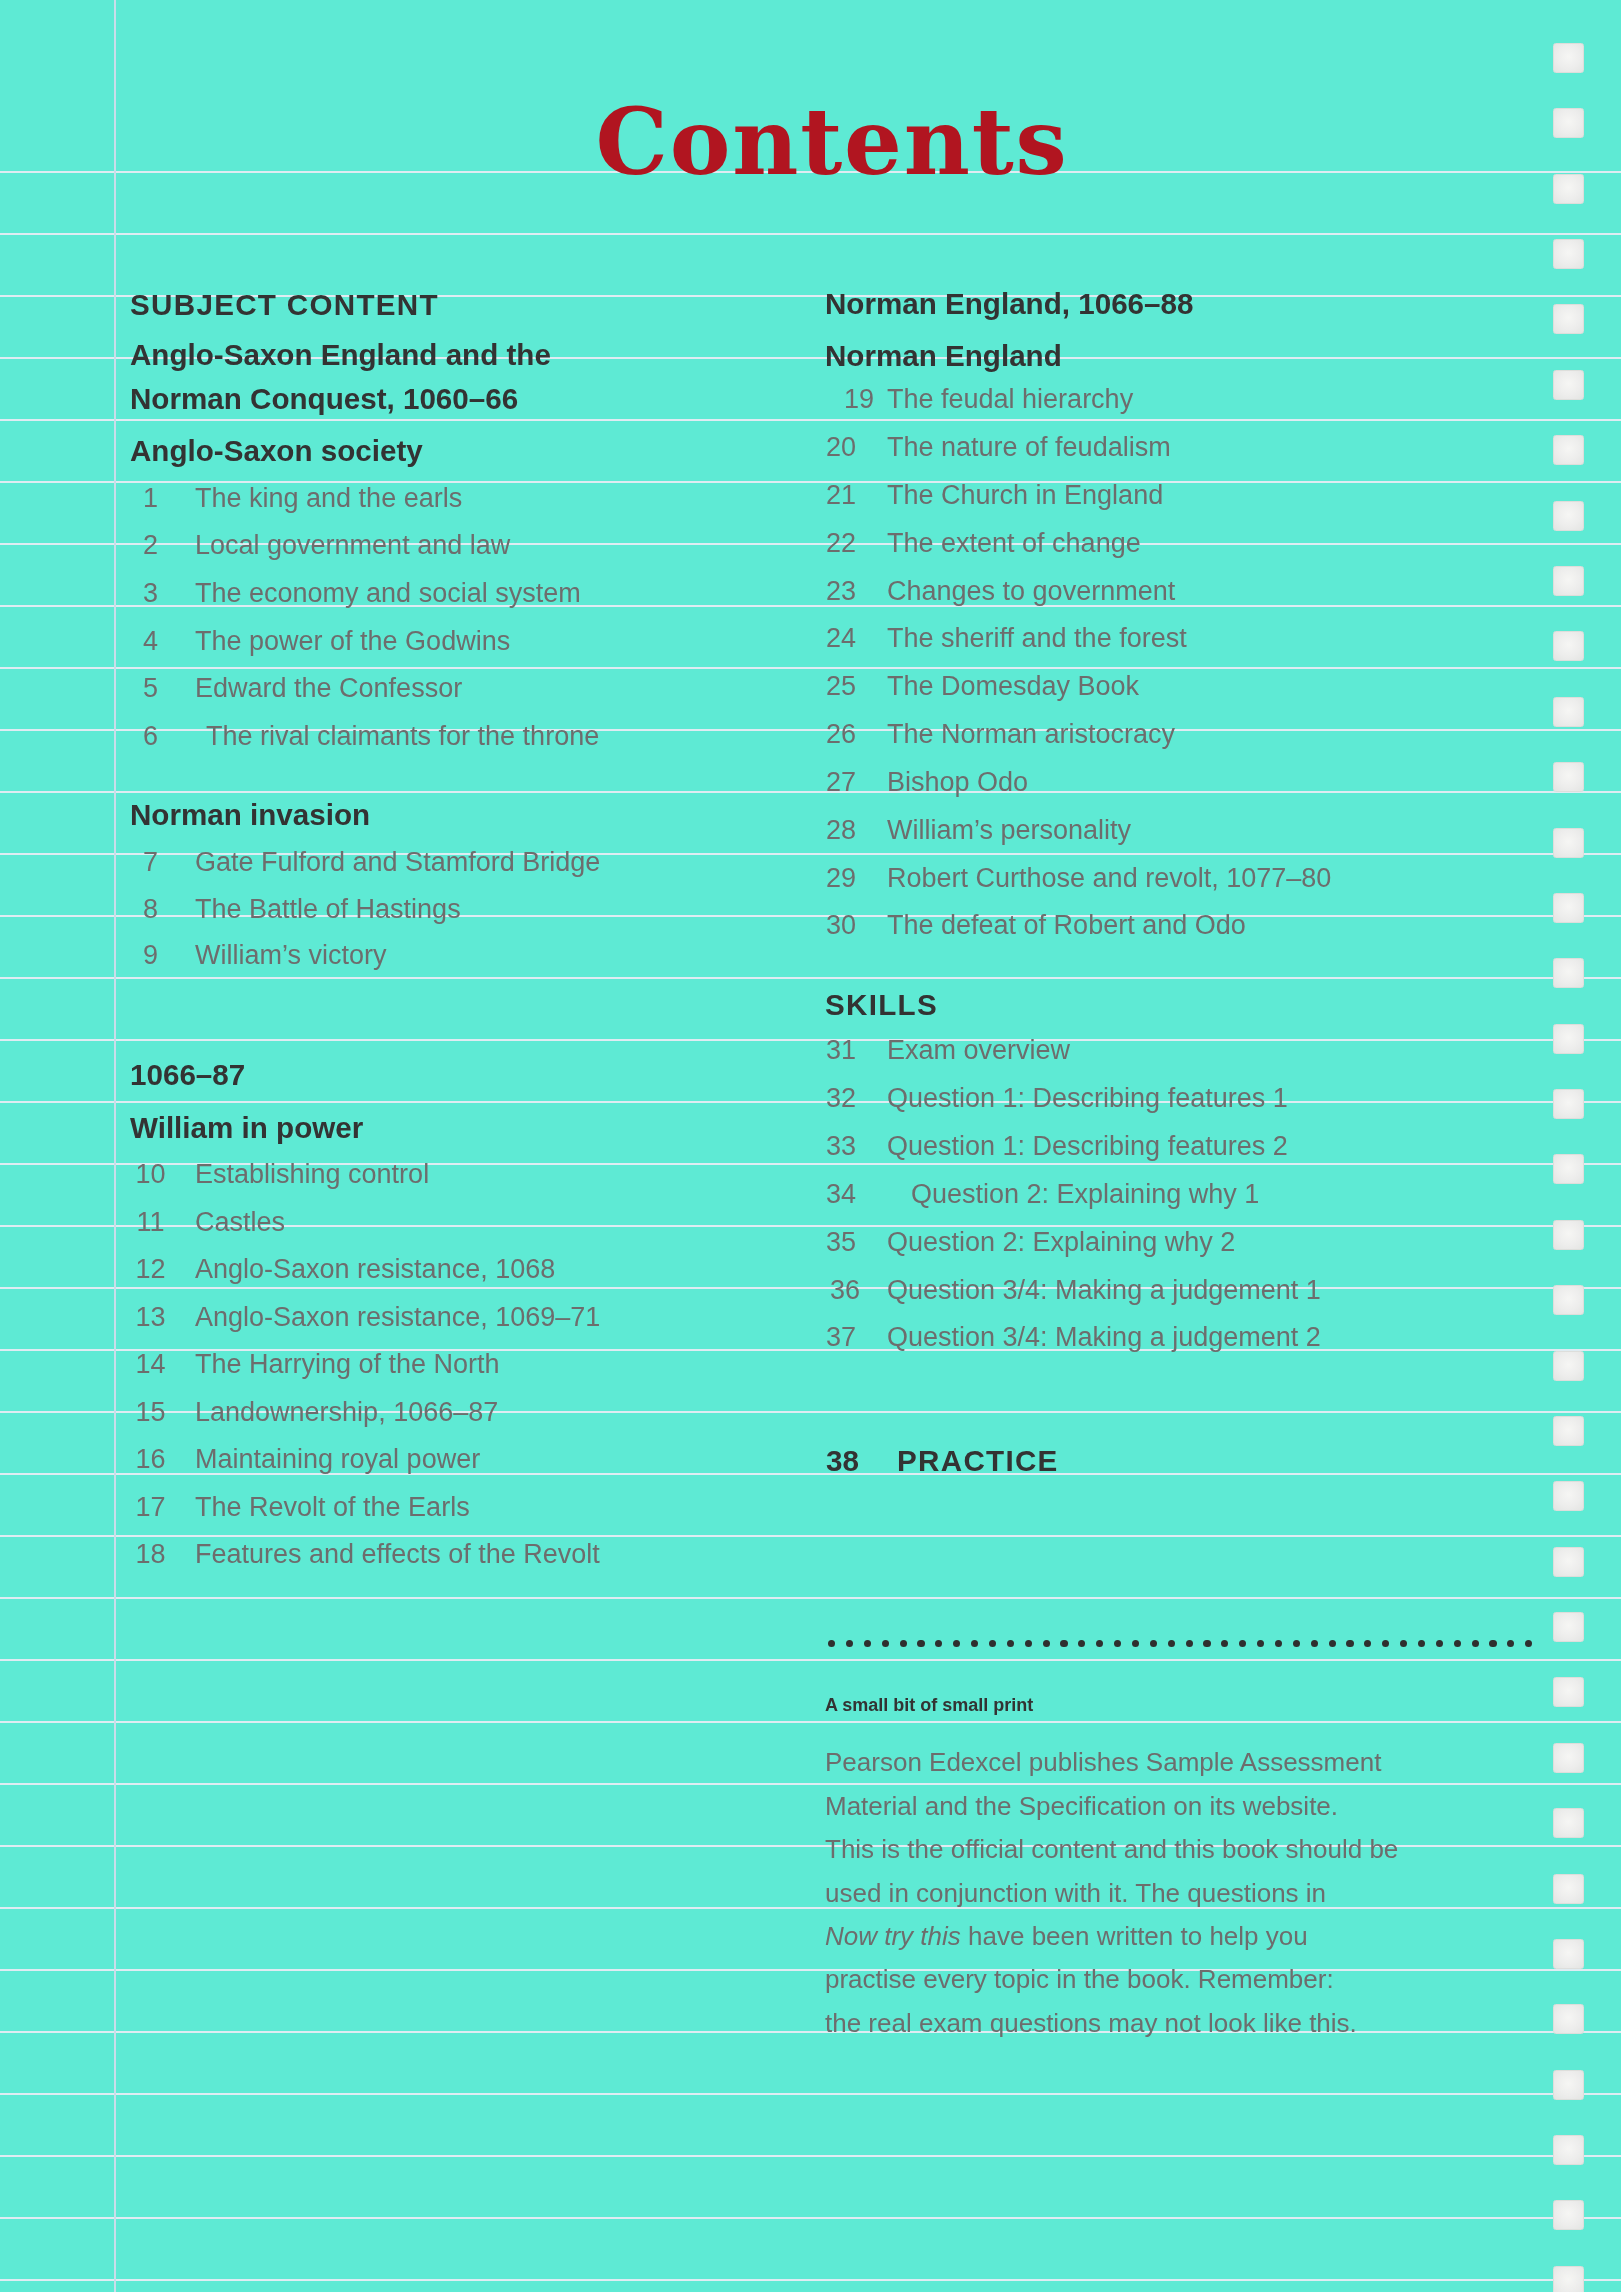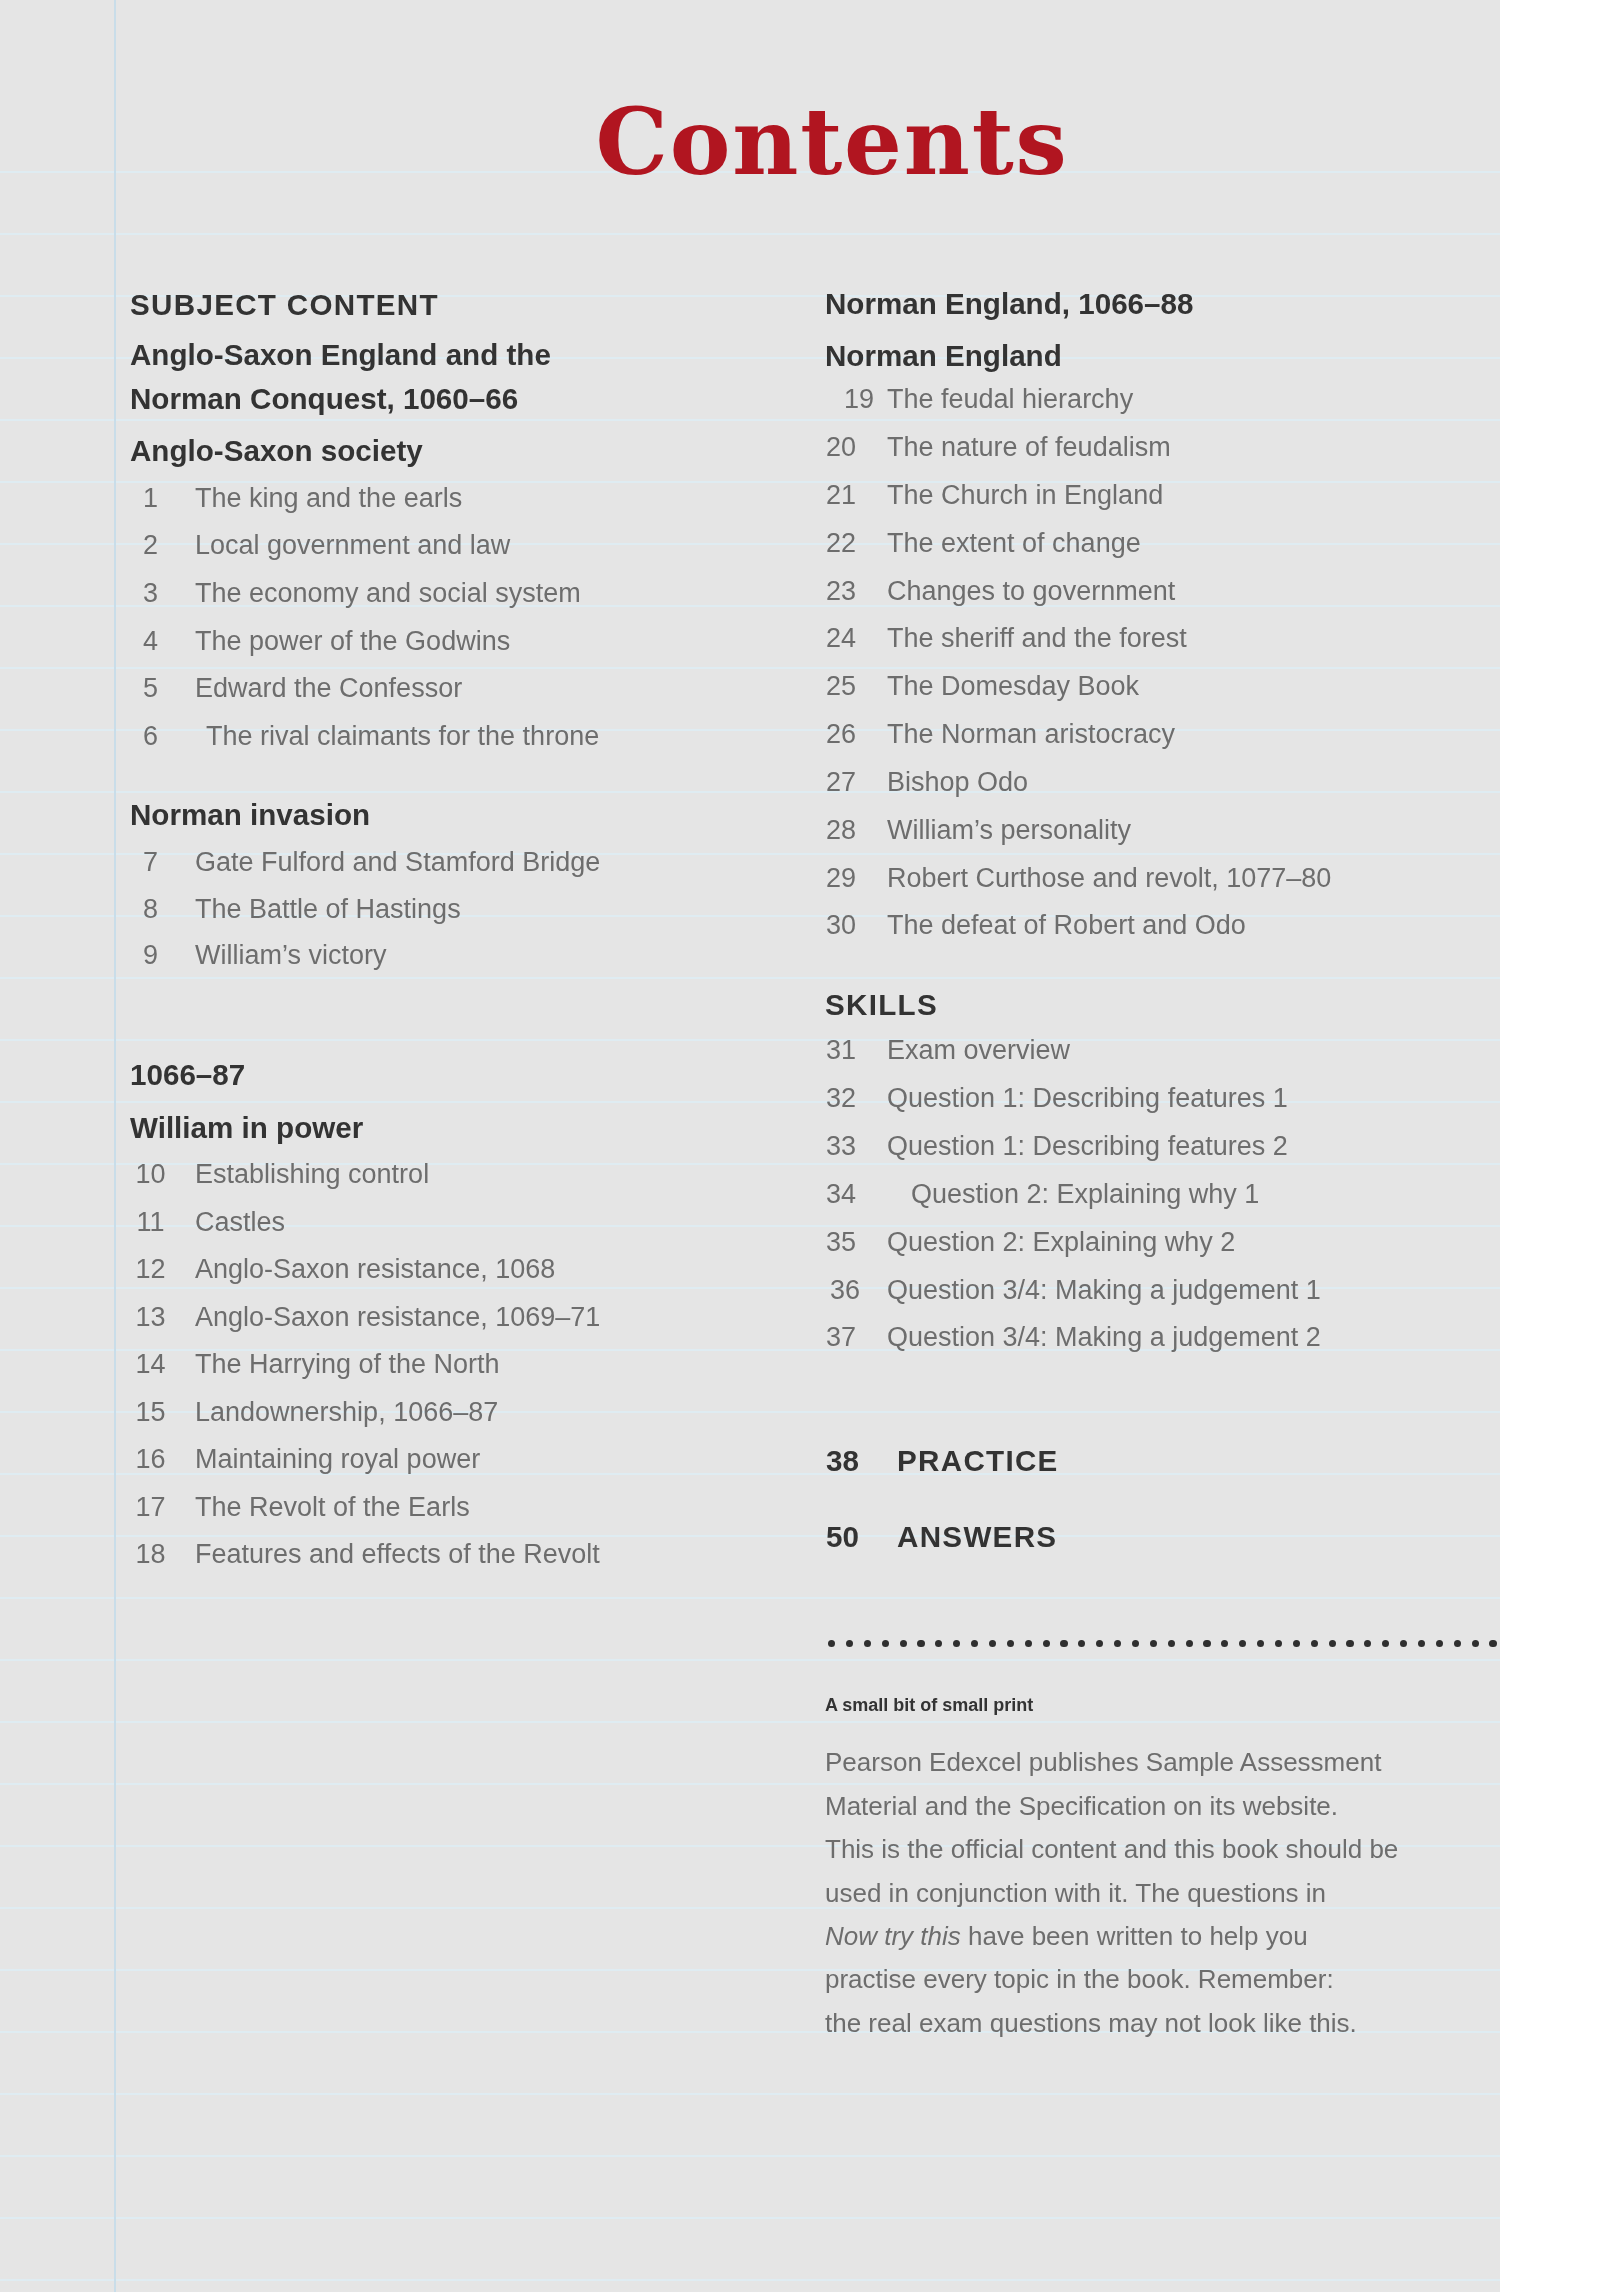--- a/index.html
+++ b/index.html
@@ -1,17 +1,17 @@
 <!DOCTYPE html>
 <html style="font-size:14.3px"><head>
 <meta charset="utf-8">
 <style>
   html,body{margin:0;padding:0;}
   body{width:1621px;height:2293px;font-family:"Liberation Sans",sans-serif;}
-  .page{position:relative;width:1500px;height:2293px;overflow:hidden;background:#e5e5e5;}
+  .page{position:relative;width:1621px;height:2293px;overflow:hidden;background:#5eead4;}
   
   .rules{position:absolute;left:0;top:171px;width:100%;height:2122px;
          background:repeating-linear-gradient(to bottom,#dfecf2 0 1.8px,transparent 1.8px 62px);
          pointer-events:none;}
   .margin-line{position:absolute;left:114px;top:0;width:1.8px;height:100%;background:#c9dde9;}
   
   .squares{position:absolute;inset:0;pointer-events:none;}
   .sq{position:absolute;left:1553px;width:31px;height:30px;box-sizing:border-box;
       background:radial-gradient(circle at 50% 45%,#f6f6f4 0%,#ededec 55%,#e3e4e2 100%);
       border:0.9px solid #dddedb;border-radius:2.7px;}
@@ -257,24 +257,20 @@
       <div class="toc-row" style="top: 1321px;">
         <span class="toc-num" style="left: 822px; width: 38px;">37</span>
         <span class="toc-label" style="left: 887px;">Question 3/4: Making a judgement 2</span>
       </div>
     </div>
 
   <div class="big-entry" style="top:1444px">
     <span class="be-num">38</span>
     <span class="be-label caps">PRACTICE</span>
   </div>
-  <div class="big-entry" style="top:1520px">
-    <span class="be-num">50</span>
-    <span class="be-label caps">ANSWERS</span>
-  </div>
 
   <div class="dots" id="dots">
       <span class="dot"></span>
       <span class="dot"></span>
       <span class="dot"></span>
       <span class="dot"></span>
       <span class="dot"></span>
       <span class="dot"></span>
       <span class="dot"></span>
       <span class="dot"></span>

